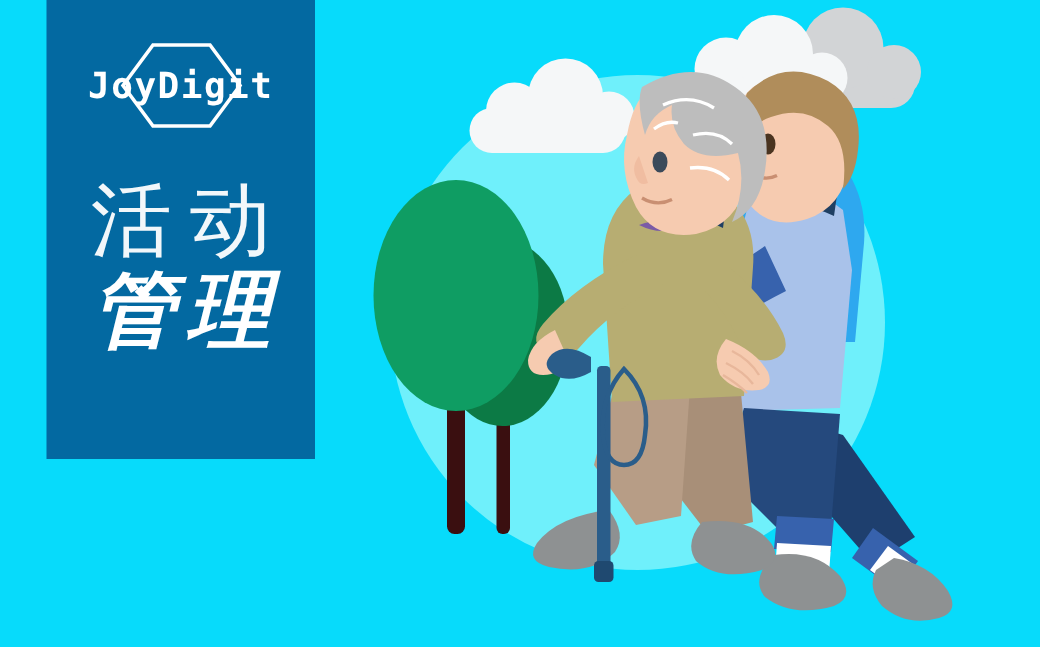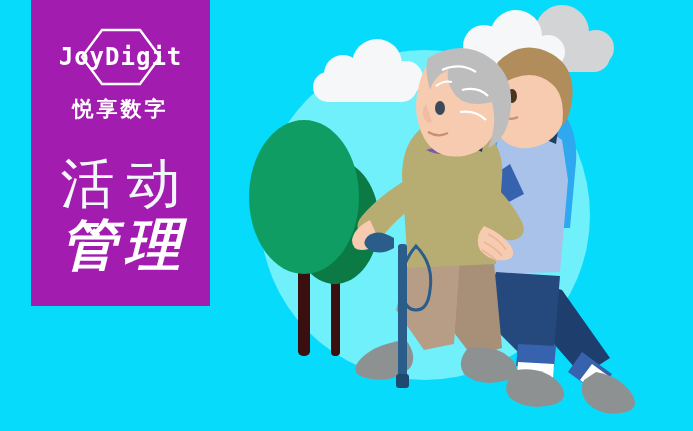--- a/index.html
+++ b/index.html
@@ -6,21 +6,21 @@
   body{
     width:693px;height:431px;overflow:hidden;
     font-family:"Liberation Sans","DejaVu Sans",sans-serif;
     background:#07dbfb;
   }
   #stage{position:relative;width:693px;height:431px;background:#07dbfb;overflow:hidden;}
 
   
   .panel{
     position:absolute;left:31px;top:0;width:179px;height:306px;
-    background:#a21caf;
+    background:#0369a1;
     display:flex;flex-direction:column;align-items:center;
   }
   .logo-wrap{position:relative;width:150px;height:58px;margin-top:28px;}
   .hex{position:absolute;left:34px;top:0;width:82px;height:58px;}
   .logo-text{
     position:absolute;left:0;top:0;width:150px;height:58px;
     display:flex;align-items:center;justify-content:center;
     color:#ffffff;font-size:24px;font-weight:bold;letter-spacing:1px;
     font-family:"DejaVu Sans Mono","Liberation Mono",monospace;
   }
@@ -51,21 +51,20 @@
 
   <div class="panel">
 
     <div class="logo-wrap">
       <svg class="hex" viewBox="0 0 82 58">
         <polygon points="22,2 60,2 80,29 60,56 22,56 2,29" fill="none" stroke="#ffffff" stroke-width="2.4"></polygon>
       </svg>
       <div class="logo-text">JoyDigit</div>
     </div>
 
-    <div class="logo-sub">悦享数字</div>
 
     <div class="hl">
       <span class="l1">活动</span>
       <span class="l2">管理</span>
     </div>
   </div>
 
   <div class="illus">
     <svg class="scene" viewBox="0 0 483 431">
 

